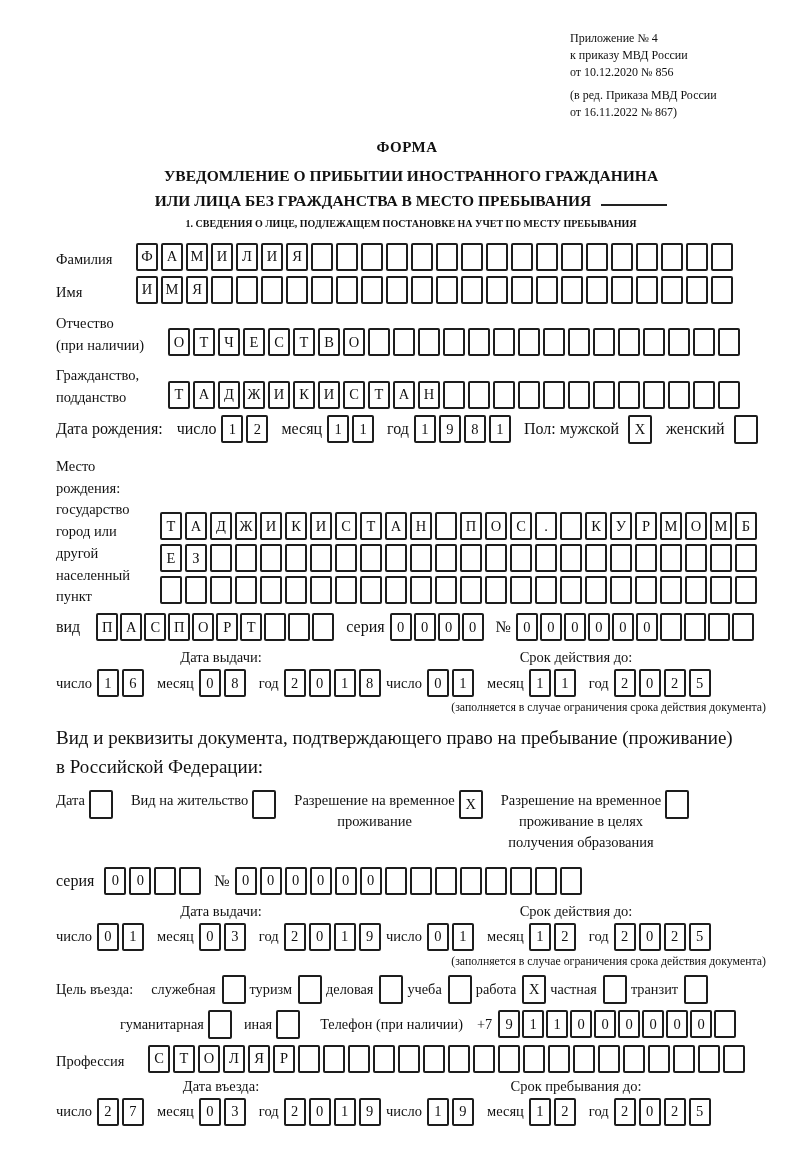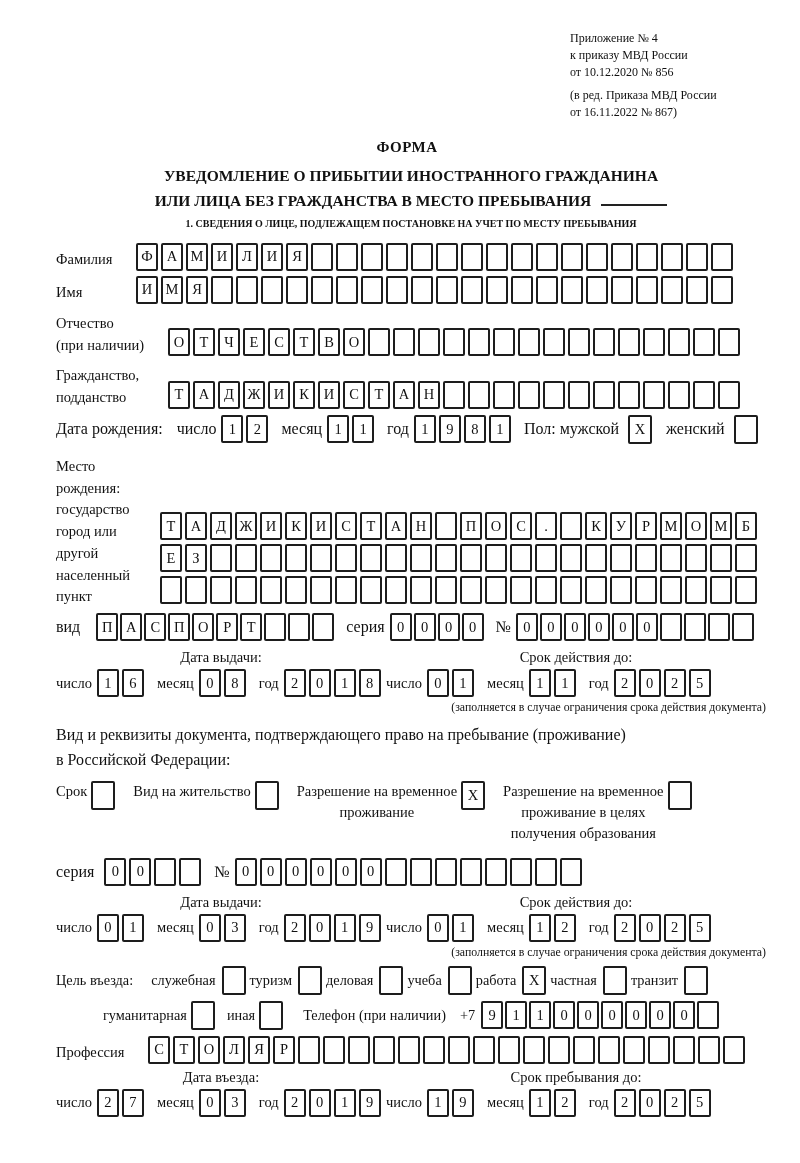--- a/index.html
+++ b/index.html
@@ -35,30 +35,30 @@
   .dates{display:flex;margin:2px 0 6px;font-size:14.5px;justify-content:flex-end;}
   .col-l{width:330px;flex:none;}
   .col-r{flex:1;}
   .dhead{text-align:center;margin-bottom:3px;}
   .dline{display:flex;align-items:center;white-space:nowrap;}
   .dlbl{margin-right:5px;}
   .gap{margin-left:10px;}
   .dnote{font-size:11.8px;text-align:right;margin-top:3px;}
   
   .doc-head{text-align:center;font-weight:bold;font-size:14px;margin:4px 0 4px;}
-  .intro{font-size:16px;margin:8px 0 2px;line-height:1.55;}
+  .intro{font-size:19px;margin:8px 0 2px;line-height:1.55;}
   
   .opts{display:flex;align-items:flex-start;margin:8px 0 14px;font-size:14.5px;}
   .opt{display:flex;align-items:flex-start;margin-right:14px;}
   .opt .txt{line-height:1.45;}
   .opt .txt.center{text-align:center;}
   
   .purposes{display:flex;align-items:center;flex-wrap:nowrap;font-size:14.3px;margin-bottom:6px;white-space:nowrap;}
   .purposes .pl{margin-right:2px;}
-  .indent{margin-left:47px;}
+  .indent{margin-left:64px;}
   .phone-row{display:flex;align-items:center;font-size:14.3px;margin-bottom:6px;white-space:nowrap;}
 </style>
 </head>
 <body>
 
 <div class="page">
 
   <div class="hdr">
     <div>Приложение № 4</div>
     <div>к приказу МВД России</div>
@@ -398,21 +398,21 @@
     </div>
   </div>
 
   <div class="intro">
     <div>Вид и реквизиты документа, подтверждающего право на пребывание (проживание)</div>
     <div>в Российской Федерации:</div>
   </div>
 
   <div class="opts">
     <div class="opt">
-      <span class="txt">Срок</span>
+      <span class="txt">Дата</span>
       <span class="cbox">&nbsp;</span>
     </div>
     <div class="opt">
       <span class="txt">Вид на жительство</span>
       <span class="cbox">&nbsp;</span>
     </div>
     <div class="opt">
       <span class="txt center">
         <div>Разрешение на временное</div>
         <div>проживание</div>

